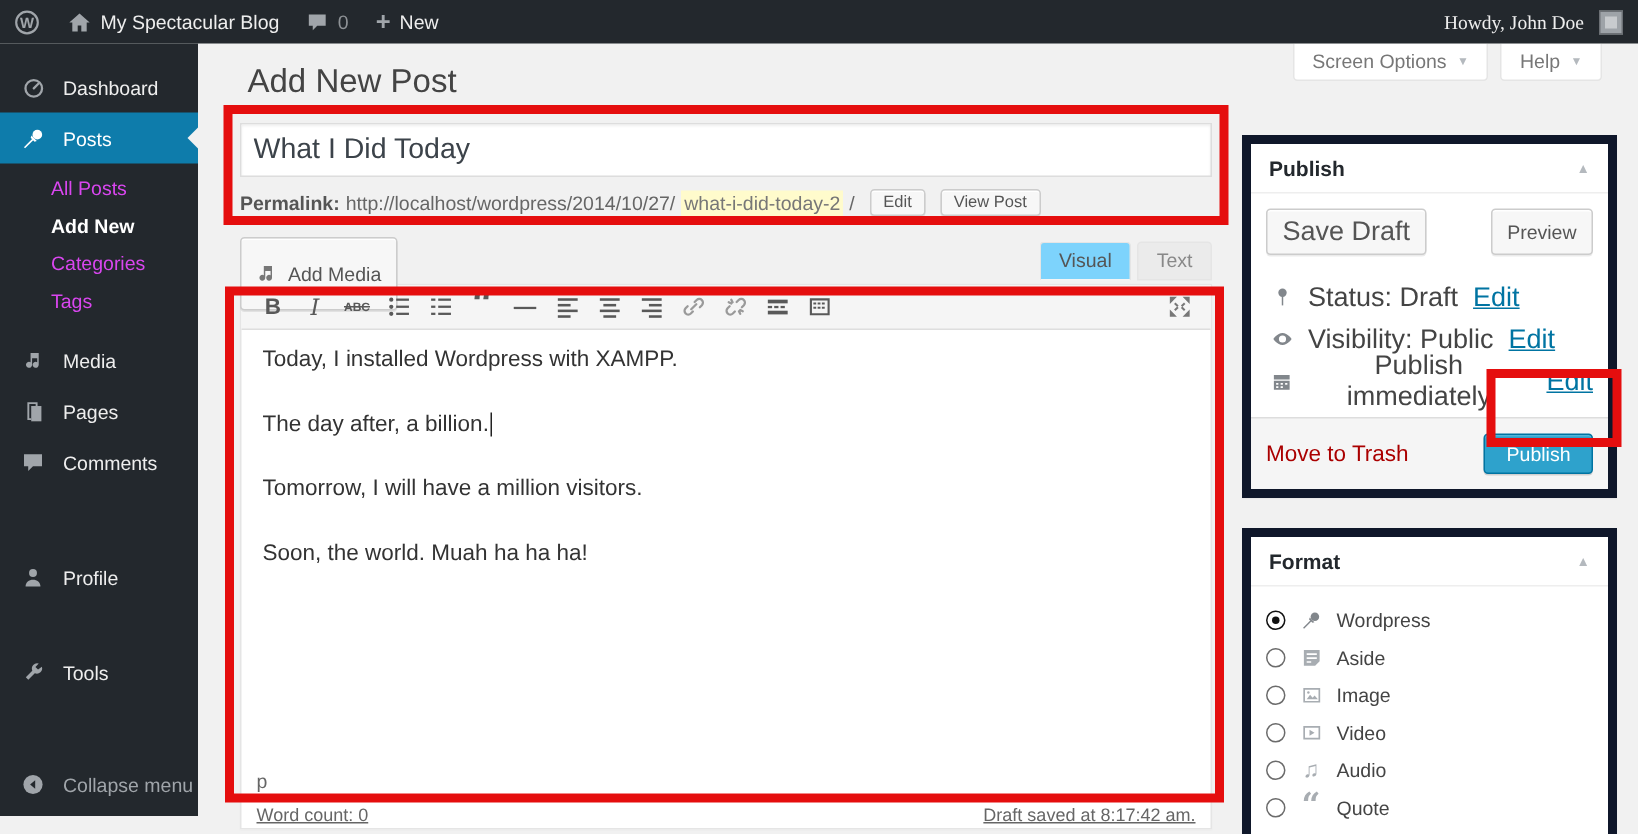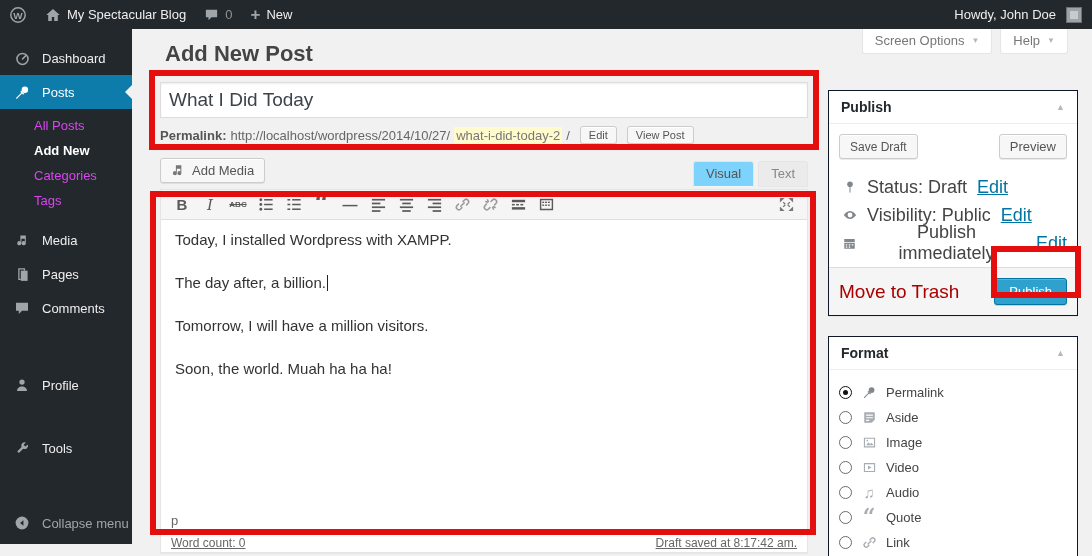--- a/index.html
+++ b/index.html
@@ -28,34 +28,34 @@
   .sub-item { height:25px; line-height:25px; padding-left:34px; color:#d946ef; font-size:13px; cursor:pointer; }
   .sub-item.current { color:#fff; font-weight:bold; }
   .menu-gap { height:12px; }
   .m-item.small { height:30px;margin-top:33px; }
   .m-item.muted { color:#a0a5aa; }
 
   
   .top-tabs { position:absolute; top:29px; right:24px; display:flex; gap:8px; z-index:5; }
   .top-tab { background:#fff; border:1px solid #e5e5e5; border-top:none; border-radius:0 0 3px 3px; color:#777; font-size:13px; padding:4px 12px 5px; display:flex; align-items:center; gap:7px; cursor:pointer; }
   .top-tab .tri { font-size:8px; color:#b4b9be; }
-  .page-title { position:absolute; left:165px; top:41px; font-size:22px; font-weight:700; color:#444; }
+  .page-title { position:absolute; left:165px; top:41px; font-size:22px; font-weight:400; color:#444; }
 
   
   .main-col { position:absolute; left:160px; top:75px; width:648px; }
   .title-input { width:100%; height:36px; margin-top:7px; border:1px solid #ddd; box-shadow:inset 0 1px 2px rgba(0,0,0,.07); background:#fff; font-family:"Liberation Sans",sans-serif; font-size:19px; color:#3c434a; padding:3px 8px; outline:none; }
   .permalink-row { margin-top:8px; display:flex; align-items:center; font-size:13px; color:#666; gap:4px; white-space:nowrap; }
   .permalink-row .plabel { font-weight:bold; color:#555; }
   .slug-hl { background:#fffbcc; padding:1px 2px; color:#777; }
   .btn-sm { background:#f7f7f7; border:1px solid #ccc; border-radius:3px; color:#555; font-size:11px; padding:2px 8px; cursor:pointer; box-shadow:inset 0 1px 0 #fff, 0 1px 0 rgba(0,0,0,.08); font-family:inherit; }
   .btn-sm + .btn-sm { margin-left:5px; }
   .permalink-row .btn-sm { margin-left:6px; }
 
   .media-row { margin-top:14px; display:flex; align-items:flex-end; justify-content:space-between; height:28px; }
-  .add-media-btn { align-self:flex-start; display:flex; align-items:center; gap:6px; background:#f7f7f7; border:1px solid #ccc; border-radius:3px; color:#555; font-size:13px; padding:4px 10px; cursor:pointer; box-shadow:inset 0 1px 0 #fff, 0 1px 0 rgba(0,0,0,.08); }
+  .add-media-btn { align-self:flex-start; display:flex; align-items:center; gap:6px; background:#f7f7f7; border:1px solid #ccc; border-radius:3px; color:#555; font-size:13px; padding:16px 10px; cursor:pointer; box-shadow:inset 0 1px 0 #fff, 0 1px 0 rgba(0,0,0,.08); }
   .add-media-btn .ico { color:#777; display:flex; }
   .editor-tabs { display:flex; gap:4px; margin-bottom:-1px; }
   .ed-tab { font-size:13px; padding:4px 12px 5px; border:1px solid #e5e5e5; cursor:pointer; border-radius:3px 3px 0 0; }
   .ed-tab.active { background:#7dd3fc; color:#555; border-bottom-color:#f5f5f5; z-index:2; }
   .ed-tab.inactive { background:#ebebeb; color:#888; }
 
   .editor-box { margin-top:3px; border:1px solid #e5e5e5; background:#fff; box-shadow:0 1px 1px rgba(0,0,0,.04); }
   .ed-toolbar { background:#f5f5f5; border-bottom:1px solid #dedede; height:30px; display:flex; align-items:center; padding:0 8px; gap:2px; }
   .tbtn { width:26px; height:24px; display:flex; align-items:center; justify-content:center; color:#595959; cursor:pointer; border-radius:2px; }
   .tbtn.light { color:#9a9a9a; }
@@ -68,31 +68,31 @@
 
   .ed-content { height:290px; padding:12px 14px; font-size:15px; color:#333; overflow:hidden; }
   .ed-content p { margin:0 0 27px 0; line-height:16px; }
   .caret { display:inline-block; width:1px; height:16px; background:#222; vertical-align:text-bottom; margin-left:1px; }
   .ed-path { height:21px; line-height:21px; padding:0 10px; font-size:13px; color:#666; }
 
   .statusbar { border:1px solid #e5e5e5; border-top:1px solid #e5e5e5; background:#fff; height:21px; display:flex; align-items:center; justify-content:space-between; padding:0 10px; font-size:12px; color:#666; margin-top:0; box-shadow:0 1px 1px rgba(0,0,0,.04);text-decoration:underline; }
 
   
   .side-col { position:absolute; left:828px; top:90px; width:250px; }
-  .postbox { border:1px solid #0f172a; background:#fff; box-shadow:0 1px 1px rgba(0,0,0,.04); margin-bottom:20px; }
+  .postbox { border:6px solid #0f172a; background:#fff; box-shadow:0 1px 1px rgba(0,0,0,.04); margin-bottom:20px; }
   .pb-head { display:flex; align-items:center; justify-content:space-between; padding:8px 12px; border-bottom:1px solid #eee; cursor:pointer; }
   .pb-title { font-size:14px; font-weight:bold; color:#23282d; }
   .pb-toggle { font-size:9px; color:#b4b9be; }
   .pb-body { padding:10px 10px 10px; }
   .minor-actions { display:flex; justify-content:space-between; margin-bottom:14px; }
   .misc-row { display:flex; align-items:center; gap:8px; font-size:18px; color:#444; height:28px; padding-left:2px;text-align:center; }
   .misc-row .ico { width:18px; display:flex; justify-content:center; color:#82878c; }
   .edit-link { color:#0074a2; text-decoration:underline; cursor:pointer; margin-left:2px; }
   .pb-foot { background:#f5f5f5; border-top:1px solid #ddd; padding:10px 10px; display:flex; align-items:center; justify-content:space-between; }
-  .trash-link { color:#a00; font-size:19px; cursor:pointer; }
+  .trash-link { color:#a00; font-size:15px; cursor:pointer; }
   .btn-primary { background:#2ea2cc; border:1px solid #0074a2; border-radius:3px; color:#fff; font-size:13px; padding:5px 14px; cursor:pointer; box-shadow:inset 0 1px 0 rgba(120,200,230,.5), 0 1px 0 rgba(0,0,0,.15); font-family:inherit; }
 
   .fmt-row { display:flex; align-items:center; gap:8px; height:25px; font-size:13px; color:#444; cursor:pointer; }
   .radio { width:13px; height:13px; border:1px solid #6b6b6b; border-radius:50%; background:#fff; position:relative; flex:0 0 13px; }
   .radio.checked { border-color:#111; }
   .radio.checked:after { content:""; position:absolute; left:3px; top:3px; width:5px; height:5px; border-radius:50%; background:#111; }
   .fmt-ico { width:18px; display:flex; justify-content:center; align-items:center; color:#a8adb2; }
   .fmt-ico .note2 { font-size:15px; line-height:1; }
   .fmt-ico .qq { font-family:"DejaVu Serif", serif; font-weight:bold; font-size:22px; line-height:8px; height:12px; }
 
@@ -132,21 +132,21 @@
             <path d="M2.5 3.5h15v10H10l-4 4v-4H2.5z"></path>
           </svg>
       </span>
       <span class="ab-count">0</span>
     </div>
     <div class="ab-item">
       <span class="plus-glyph">+</span>
       <span>New</span>
     </div>
     <div class="ab-right">
-      <span class="ab-item" style="padding-right:2px;">
+      <span class="ab-item" style="padding-right:2px;font-family:Liberation Serif, serif;">
         <span>Howdy, John Doe</span>
       </span>
       <span class="avatar"></span>
     </div>
   </div>
 
   <div class="sidebar">
     <div class="m-item">
       <span class="ico">
         <svg width="17" height="17" viewBox="0 0 20 20" fill="none" stroke="currentColor" stroke-width="1.8">
@@ -388,21 +388,21 @@
 
   <div class="side-col">
 
     <div class="postbox">
       <div class="pb-head">
         <span class="pb-title">Publish</span>
         <span class="pb-toggle">▲</span>
       </div>
       <div class="pb-body">
         <div class="minor-actions">
-          <button class="btn-sm" style="font-size:12px; padding:4px 10px;">Save Draft</button>
+          <button class="btn-sm" style="font-size:18px; padding:4px 10px;">Save Draft</button>
           <button class="btn-sm" style="font-size:13px; padding:4px 10px;">Preview</button>
         </div>
         <div class="misc-row">
           <span class="ico">
             <svg width="14" height="14" viewBox="0 0 20 20" fill="currentColor">
                 <circle cx="10" cy="6" r="4"></circle>
                 <rect x="9.3" y="9" width="1.4" height="9"></rect>
               </svg>
           </span>
           <span>Status: Draft</span>
@@ -442,21 +442,21 @@
       <div class="pb-body">
         <label class="fmt-row">
           <span class="radio checked"></span>
           <span class="fmt-ico" style="color:#82878c;">
             <svg width="15" height="15" viewBox="0 0 20 20" fill="currentColor">
                 <circle cx="12.8" cy="6.8" r="3.8"></circle>
                 <path d="M9.8 10.9L3.2 17.5l-.9-.9 6.6-6.6z"></path>
                 <path d="M8.2 7.5l4.2 4.2-1.8.6-3-3z"></path>
               </svg>
           </span>
-          <span>Permalink</span>
+          <span>Wordpress</span>
         </label>
         <label class="fmt-row">
           <span class="radio"></span>
           <span class="fmt-ico">
             <svg width="15" height="15" viewBox="0 0 20 20" fill="currentColor">
                 <path d="M3 3h14v10l-4 4H3zm2.5 3v1.5h9V6zm0 3.5V11h9V9.5zm0 3.5v1.5h4V13z" fill-rule="evenodd"></path>
               </svg>
           </span>
           <span>Aside</span>
         </label>

